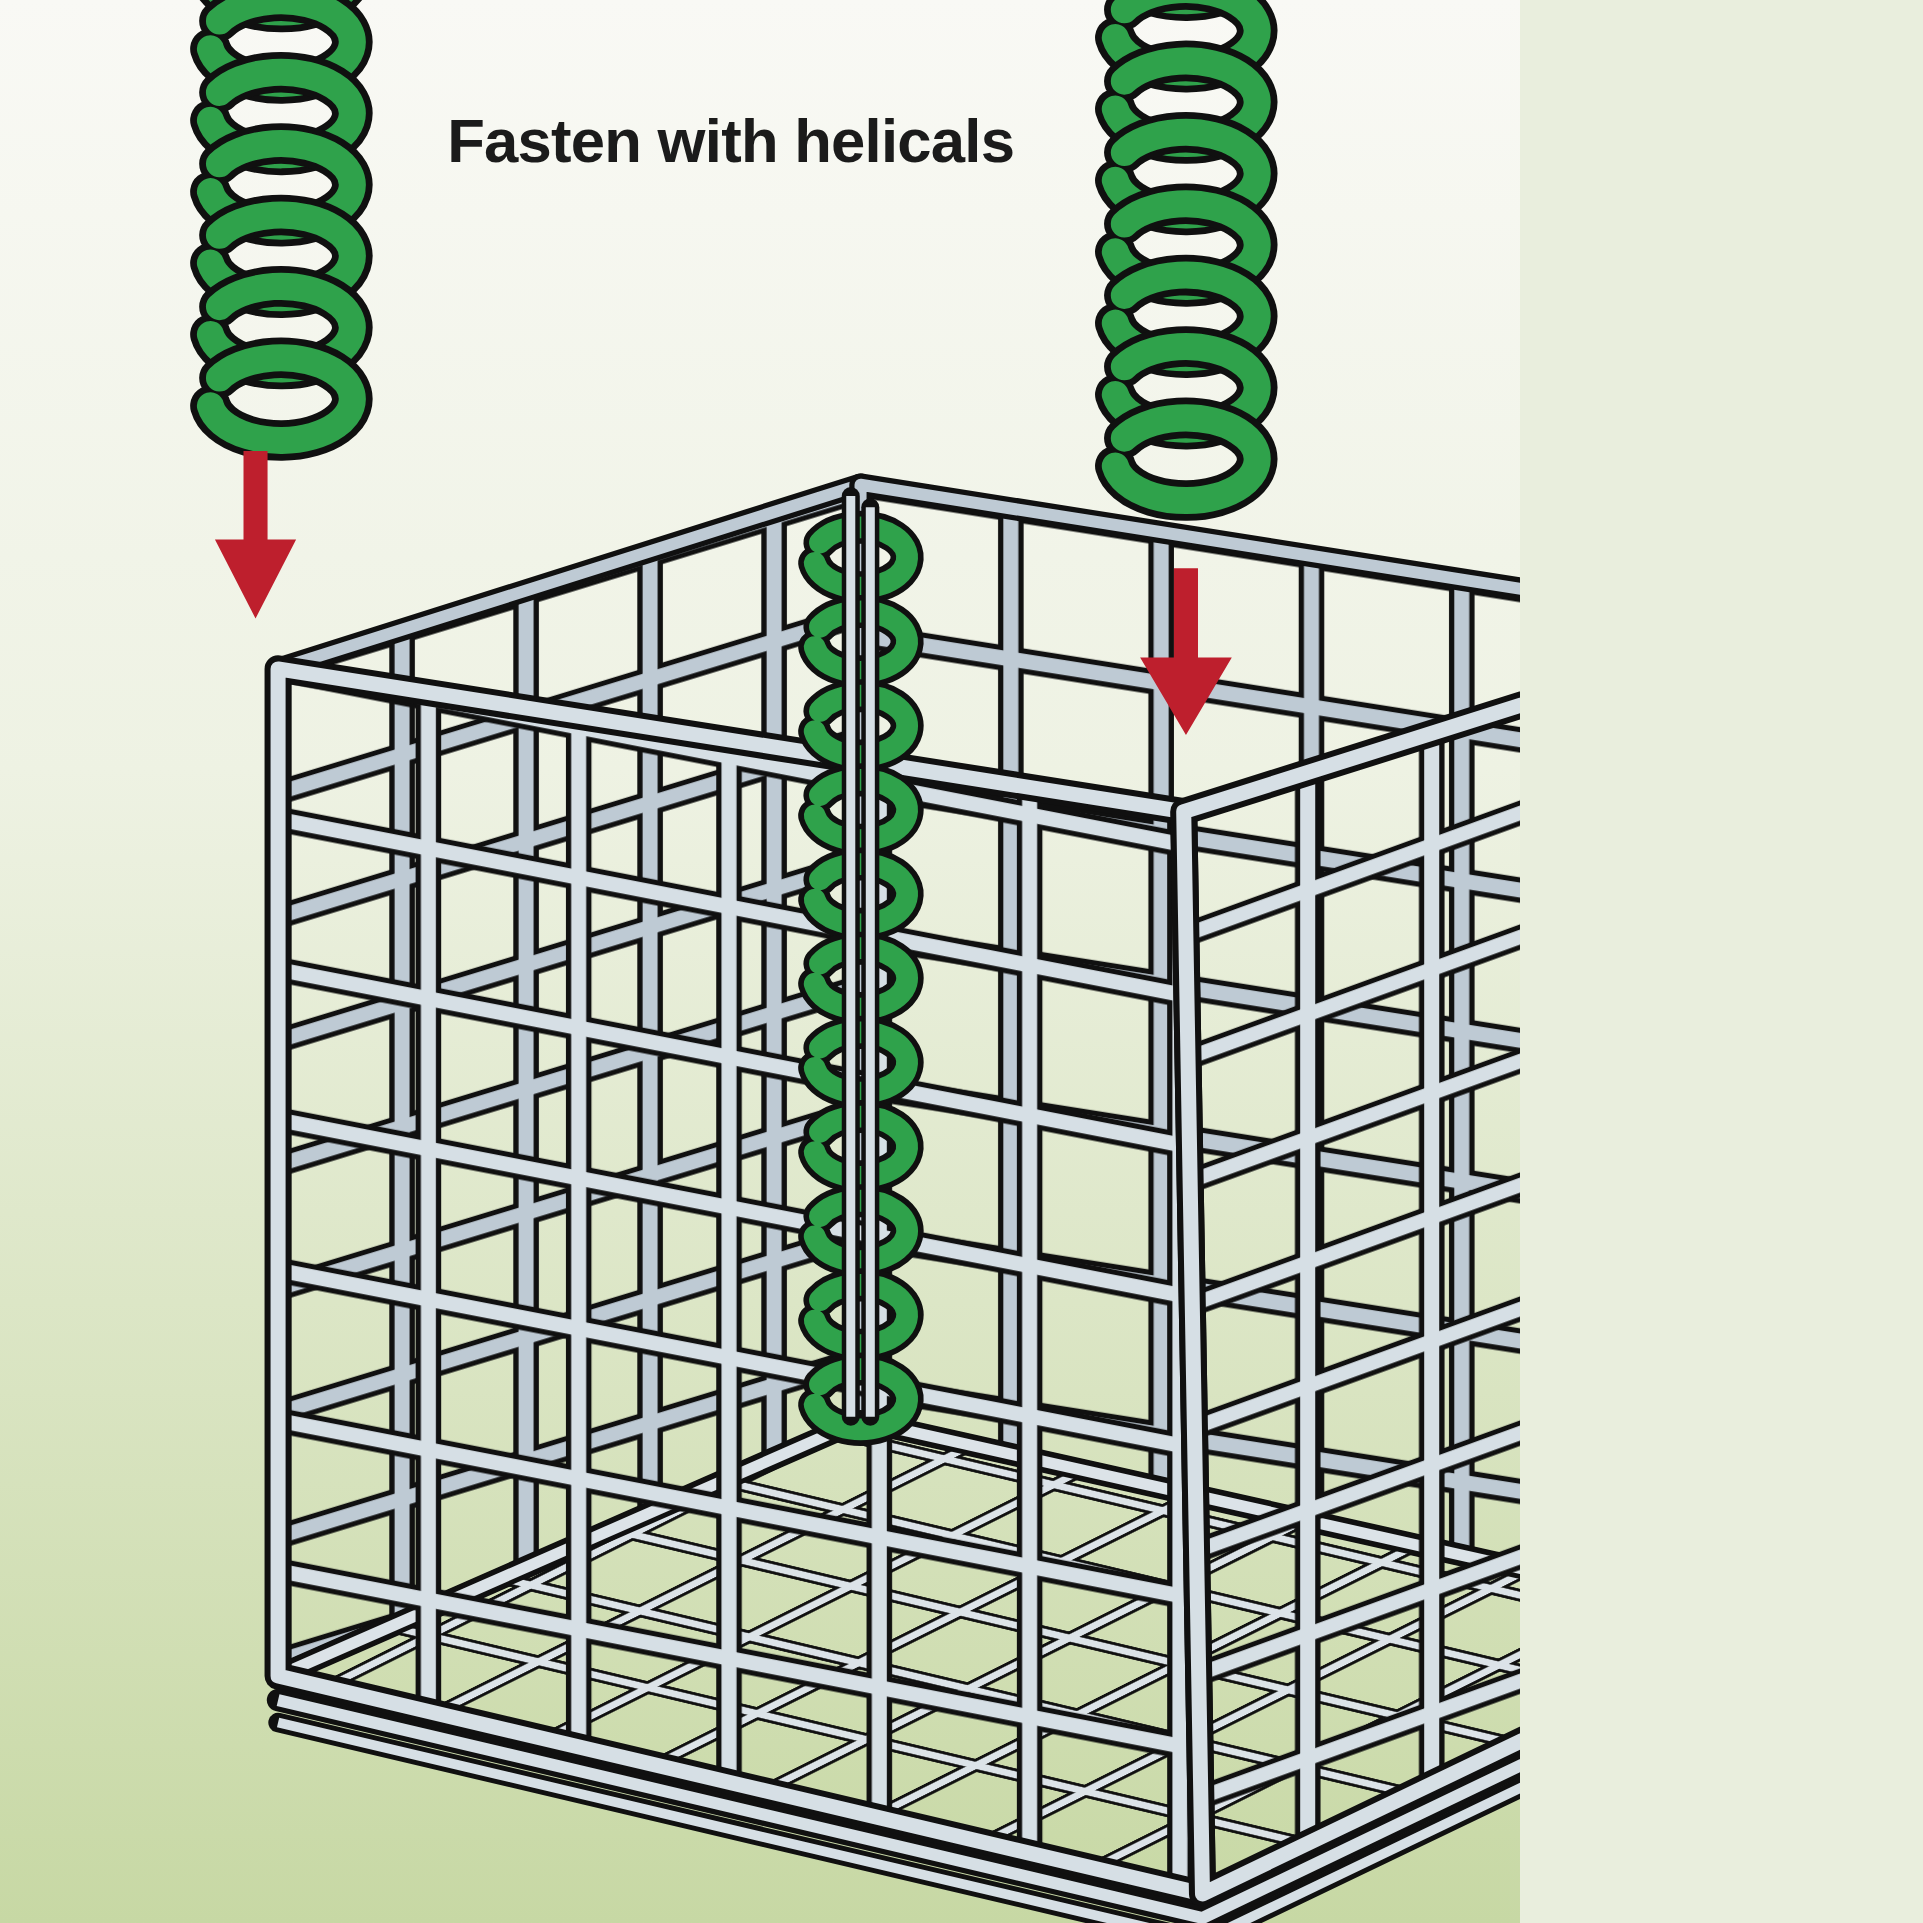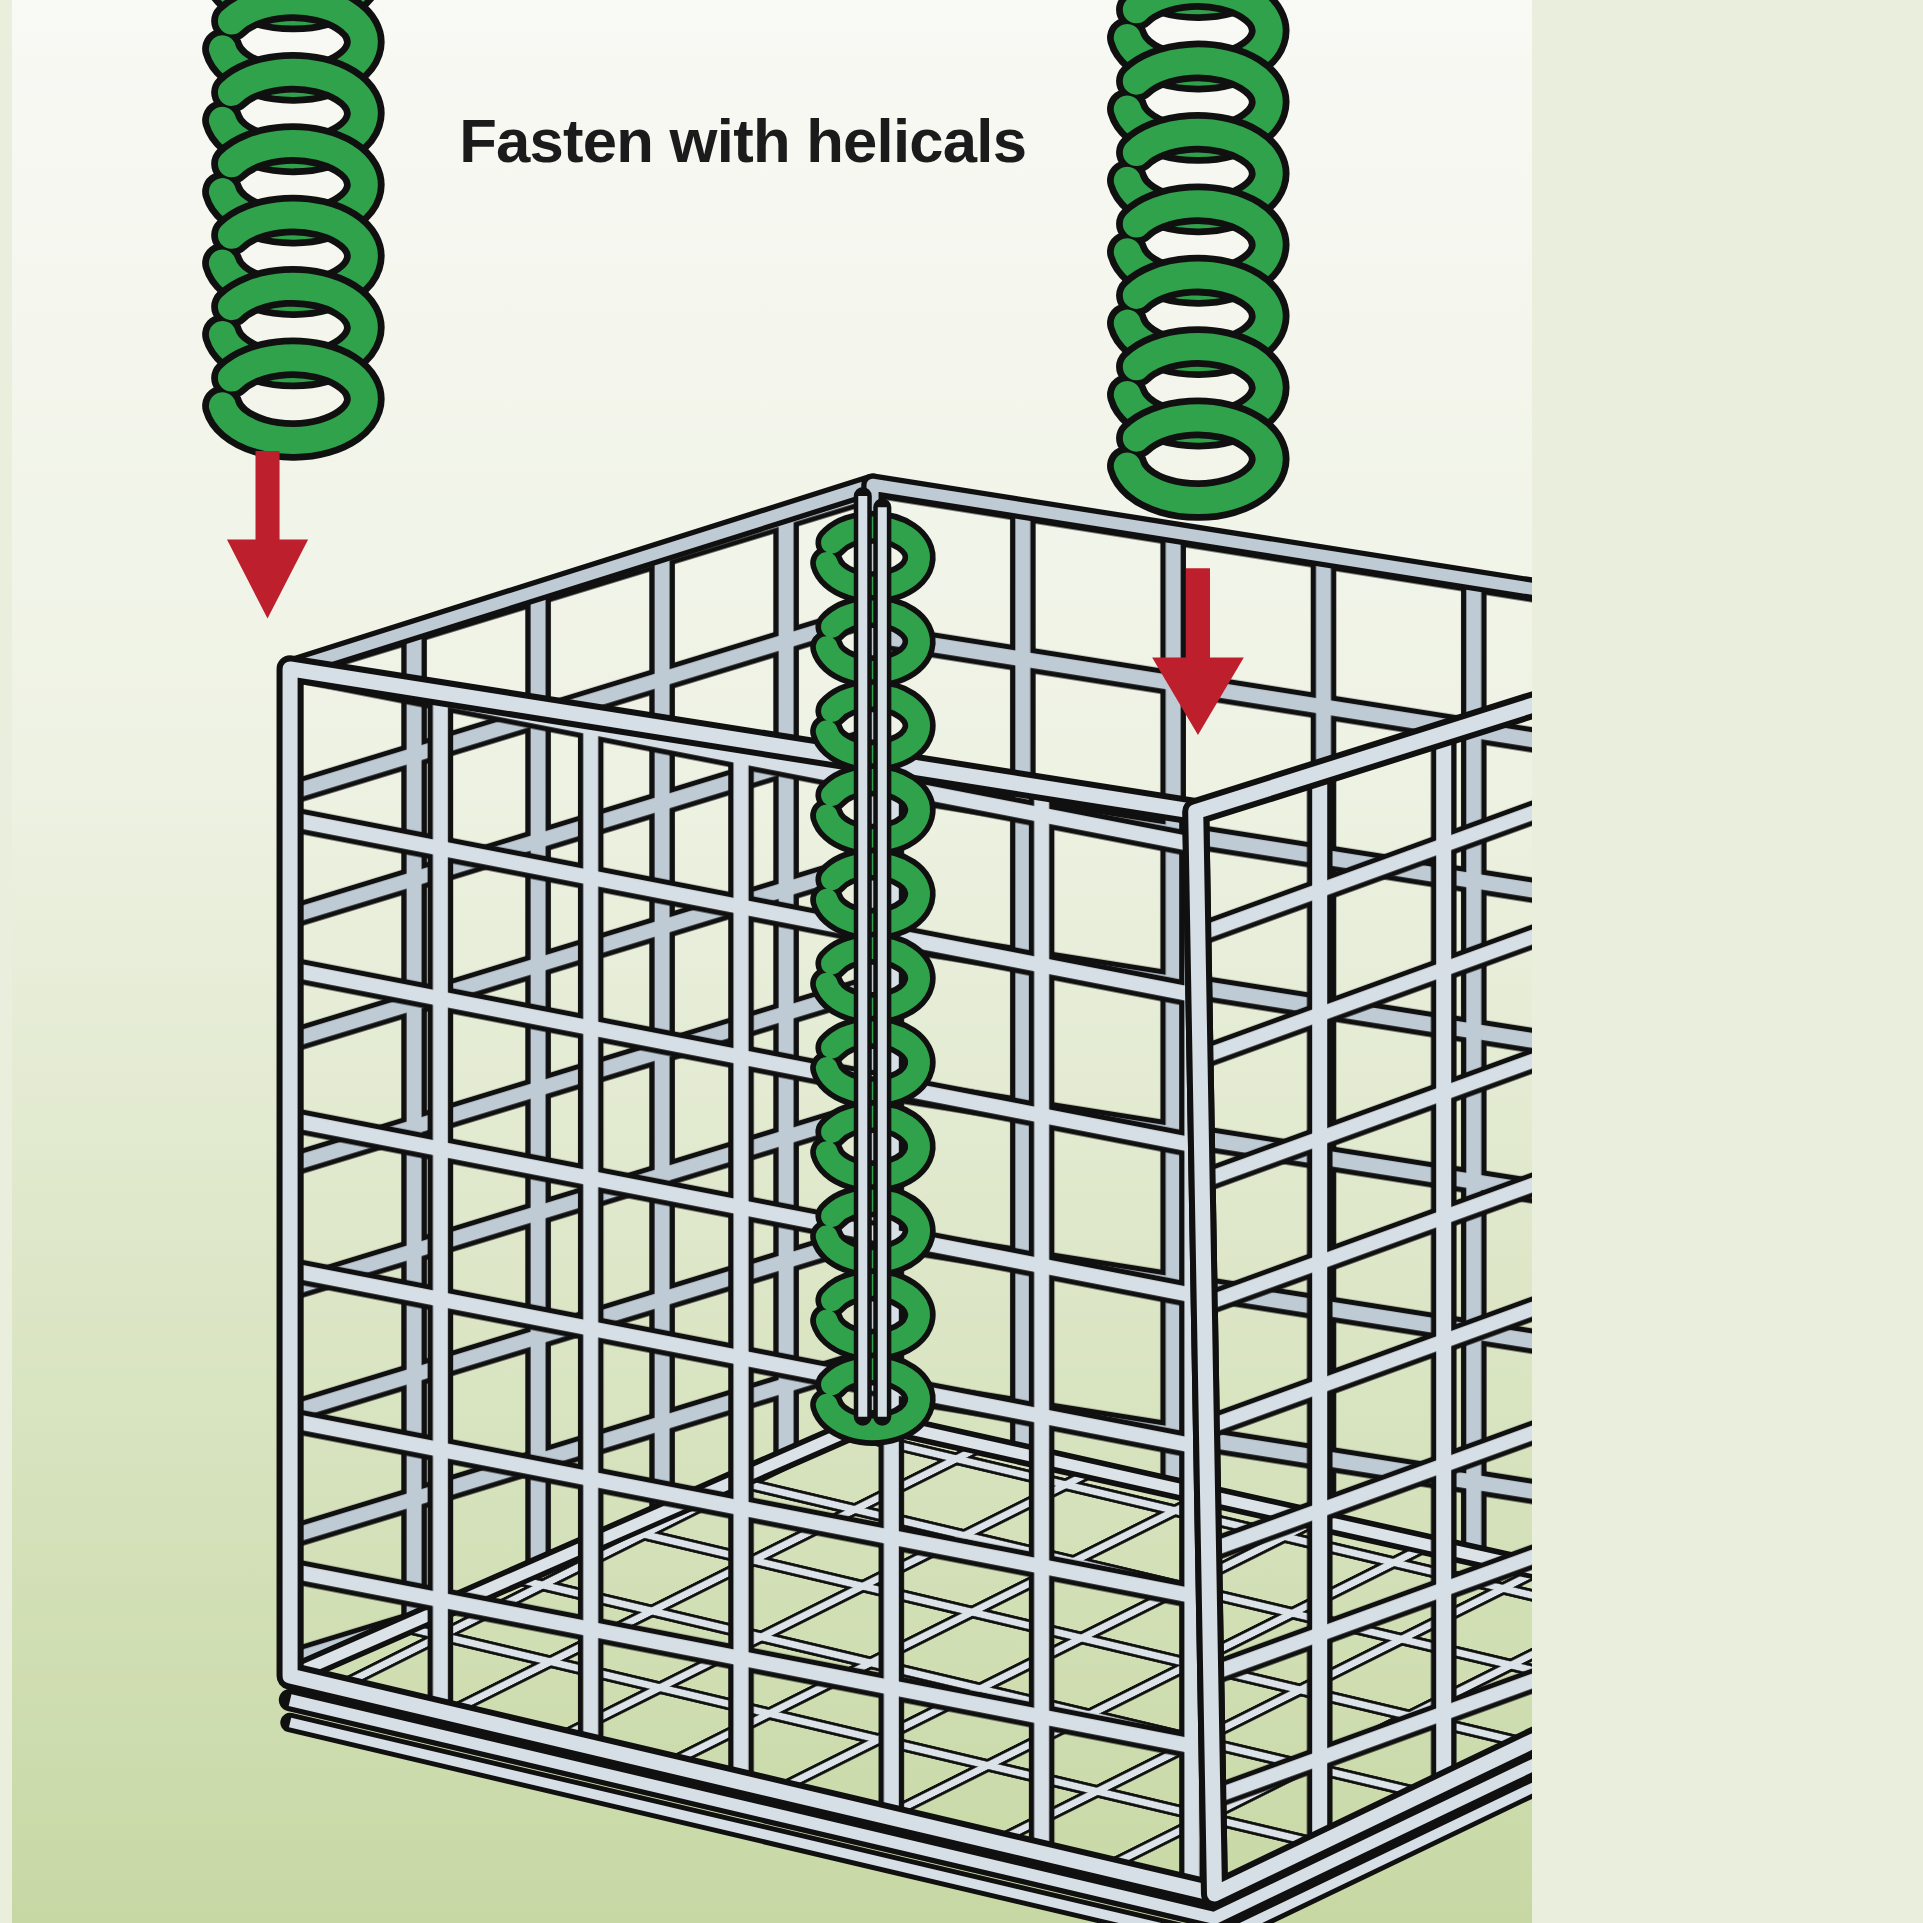--- a/index.html
+++ b/index.html
@@ -1,17 +1,17 @@
 <!DOCTYPE html>
 <html style="font-size:12px"><head>
 <meta charset="utf-8">
 <style>
   html,body{margin:0;padding:0;background:#e9eedd;}
   .stage{position:relative;width:1520px;height:1924px;overflow:hidden;
-         font-family:"Liberation Sans",sans-serif;padding-left:12px;}
+         font-family:"Liberation Sans",sans-serif;}
   svg{display:block;width:1924px;height:1924px;}
   
   .bk{fill:#101010;}
   .face{stroke:#101010;stroke-linejoin:round;}
   .ov{fill:none;stroke-linejoin:round;}
   .railk{fill:none;stroke:#101010;stroke-linecap:round;}
   .ck{fill:none;stroke:#101010;stroke-linecap:round;}
   .cg{fill:none;stroke-linecap:round;}
   .titleText{font-family:"Liberation Sans",sans-serif;font-weight:700;
              font-size:82px;letter-spacing:-1px;}

